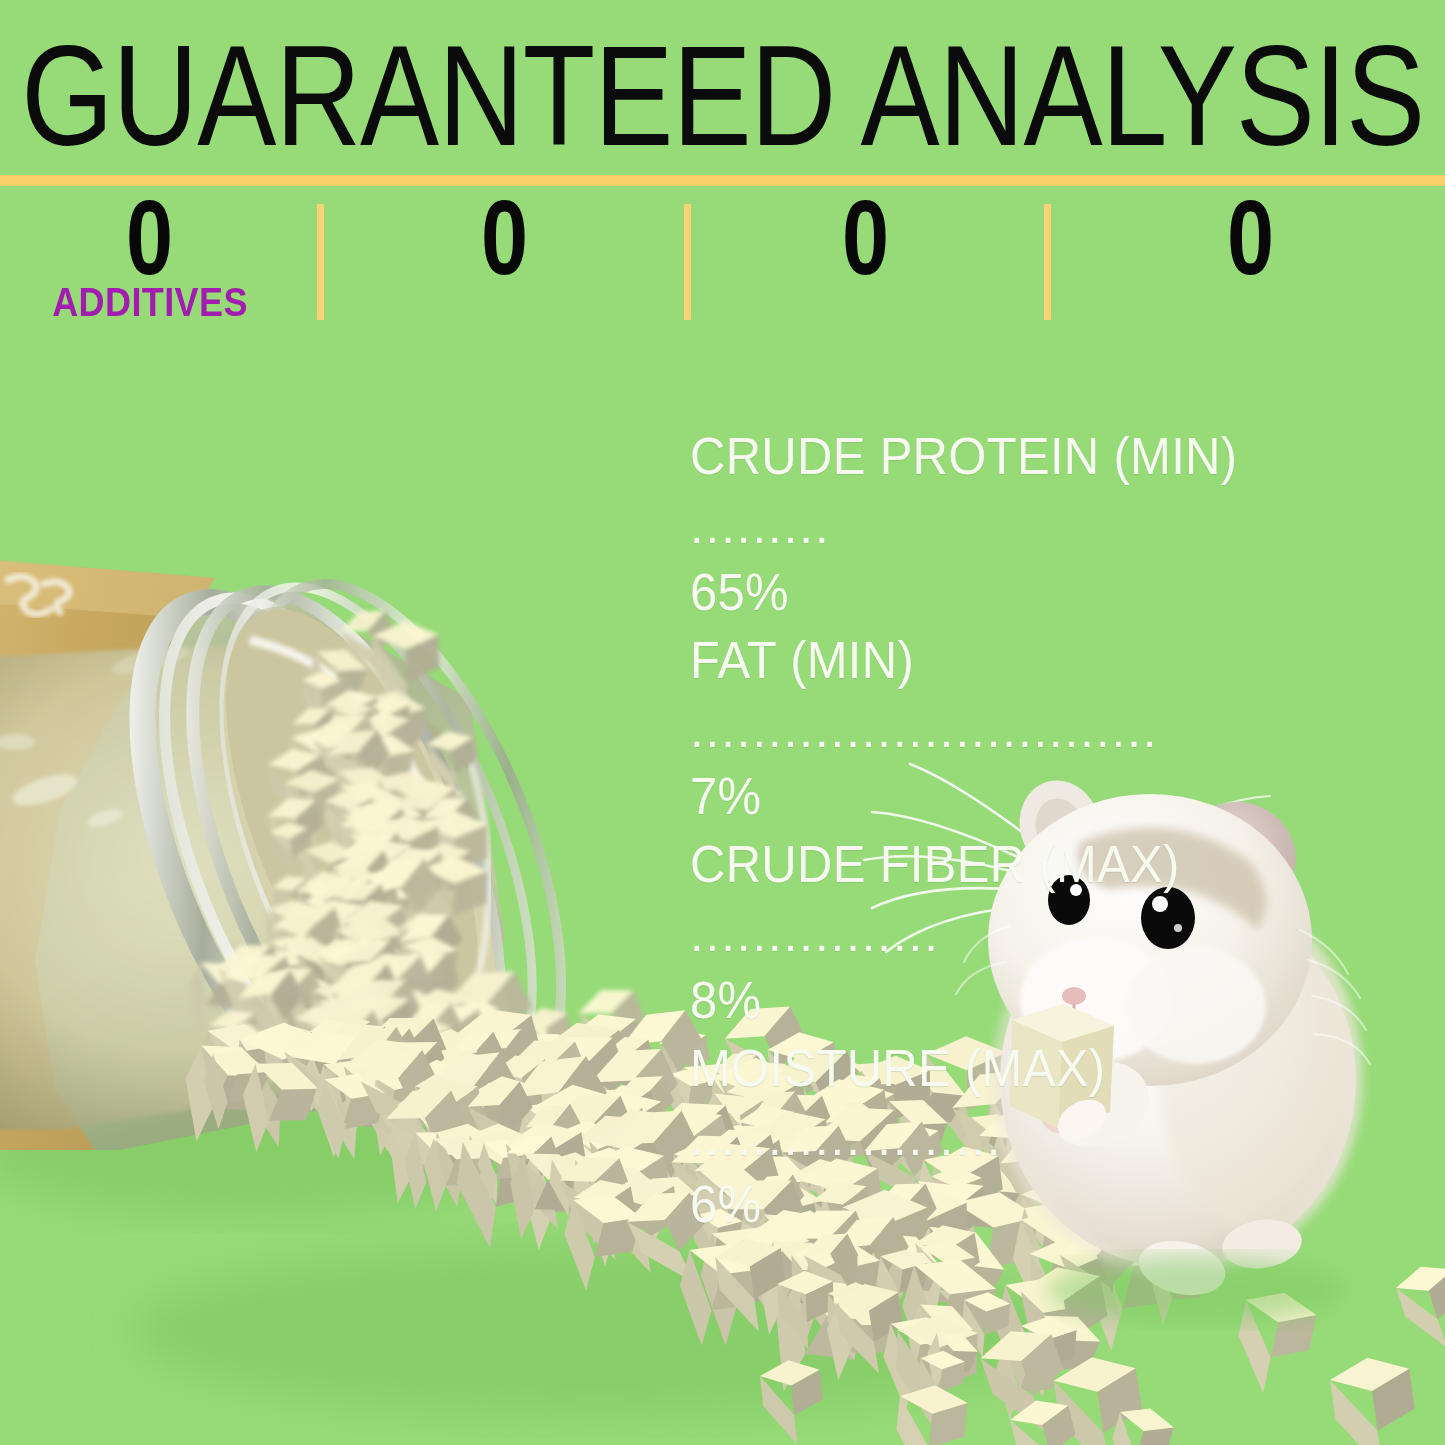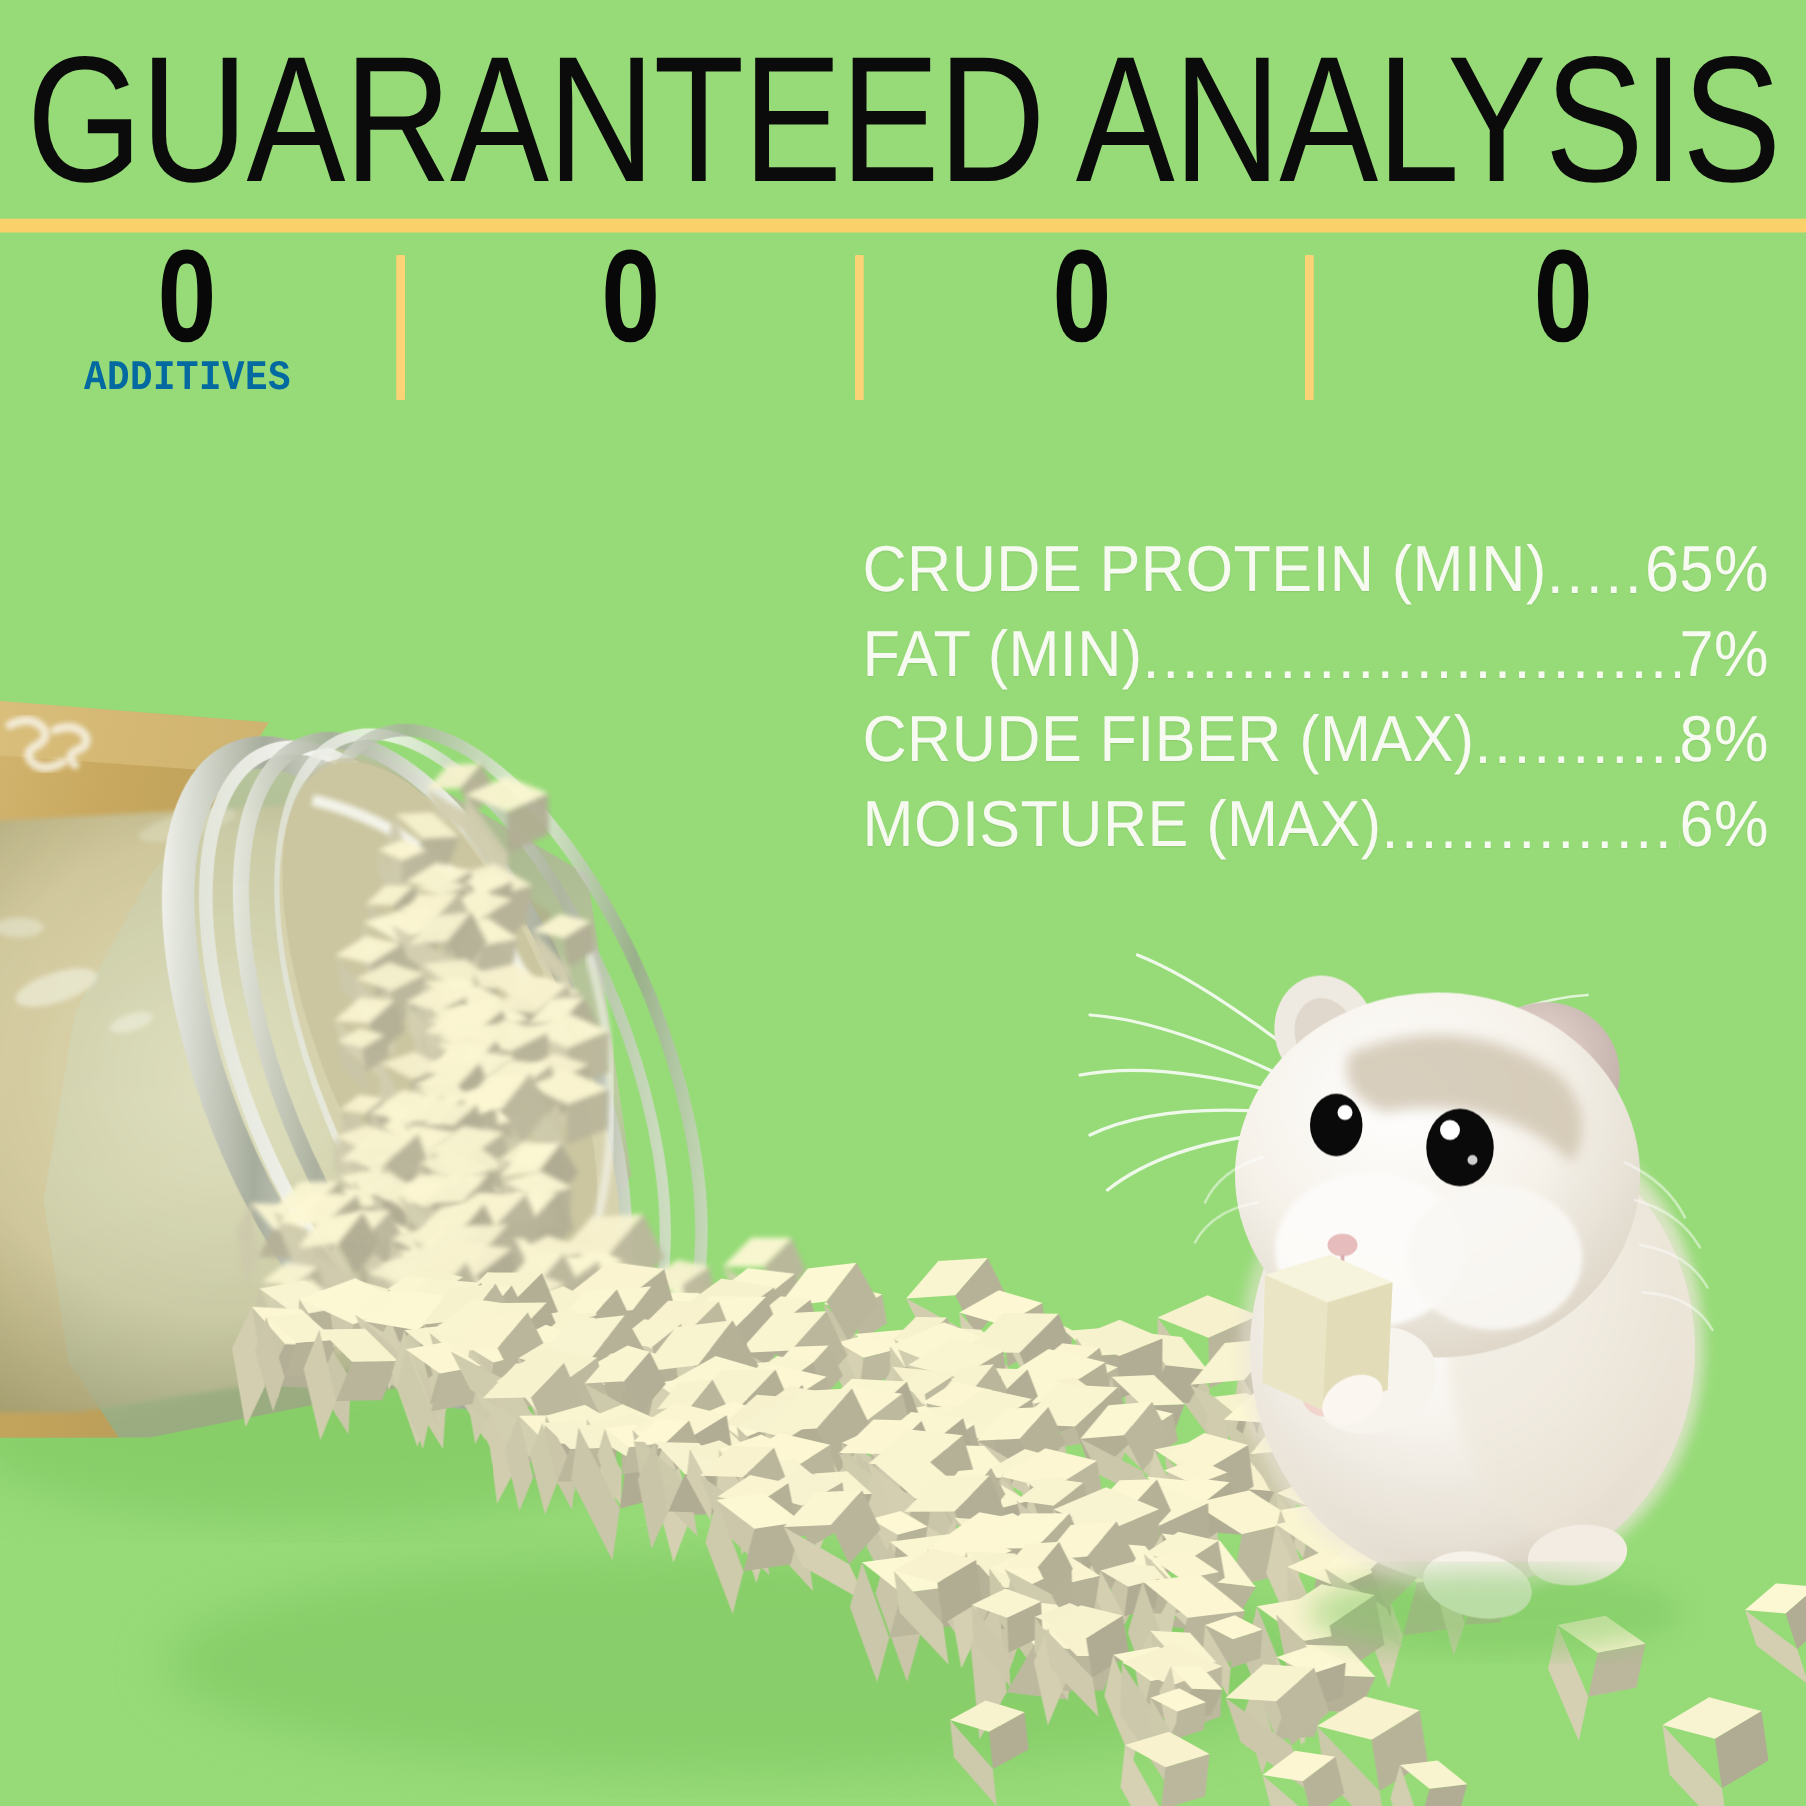--- a/index.html
+++ b/index.html
@@ -60,26 +60,26 @@
     color:#080808;
     font-size:92px;
     line-height:96px;
     font-weight:700;
     font-family:"Liberation Sans Narrow","Liberation Sans", sans-serif;
     letter-spacing:0px;
   }
   .stat .num i{ display:inline-block; font-style:normal; transform:scale(0.92,1.14); transform-origin:center bottom;}
   .stat .lbl {
     display:block;
-    color:#0369a1;
-    font-size:30px;
+    color:#a21caf;
+    font-size:36px;
     line-height:34px;
     font-weight:700;
     letter-spacing:0.4px;
-    font-family:Liberation Mono, monospace;
+    font-family:Liberation Sans, sans-serif;
     white-space:nowrap;
     margin-top:-4px;
   }
   .stat .lbl i{ display:inline-block; font-style:normal; transform:scale(1.0,1.12); transform-origin:center bottom;}
 
   .sep {
     position:absolute;
     top:8px;
     width:7px; height:116px;
     background:#FBD276;
@@ -96,20 +96,21 @@
     display:flex;
     align-items:baseline;
     color:#F7FAF0;
     font-size:49px;
     line-height:68px;
     font-weight:400;
     font-family:"Liberation Sans Narrow","Liberation Sans", sans-serif;
     letter-spacing:0.3px;
     white-space:nowrap;
     text-shadow:0 1px 1px rgba(80,130,60,.18);
+    flex-direction:column;
   }
   .nrow .nlabel{ flex:0 0 auto; transform:scale(1.0,1.06); transform-origin:left bottom;}
   .nrow .ndots{
     flex:1 1 auto;
     overflow:hidden;
     letter-spacing:2.0px;
     font-size:49px;
     margin:0 0px;
     text-align:left;
   }

